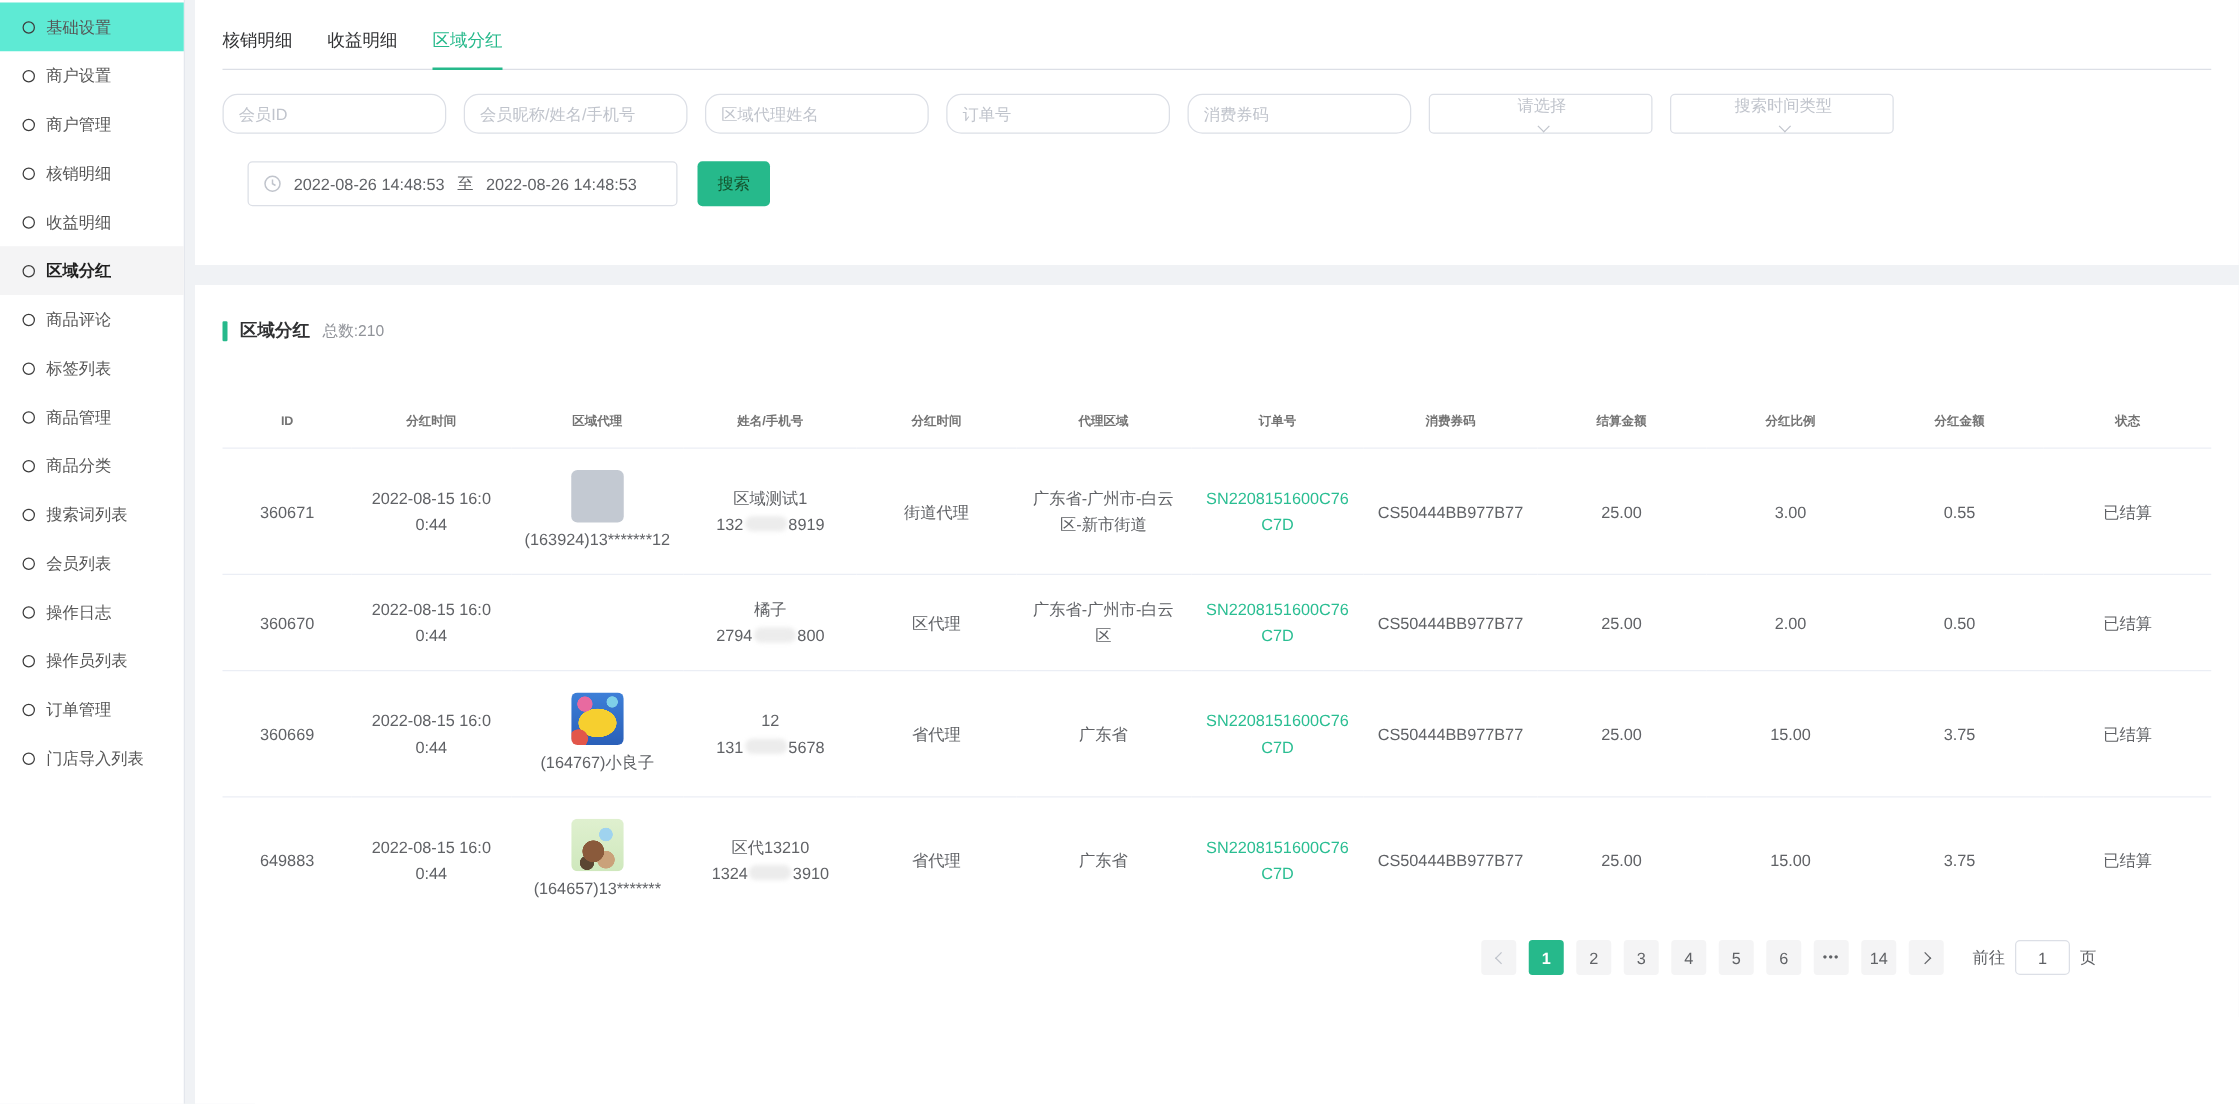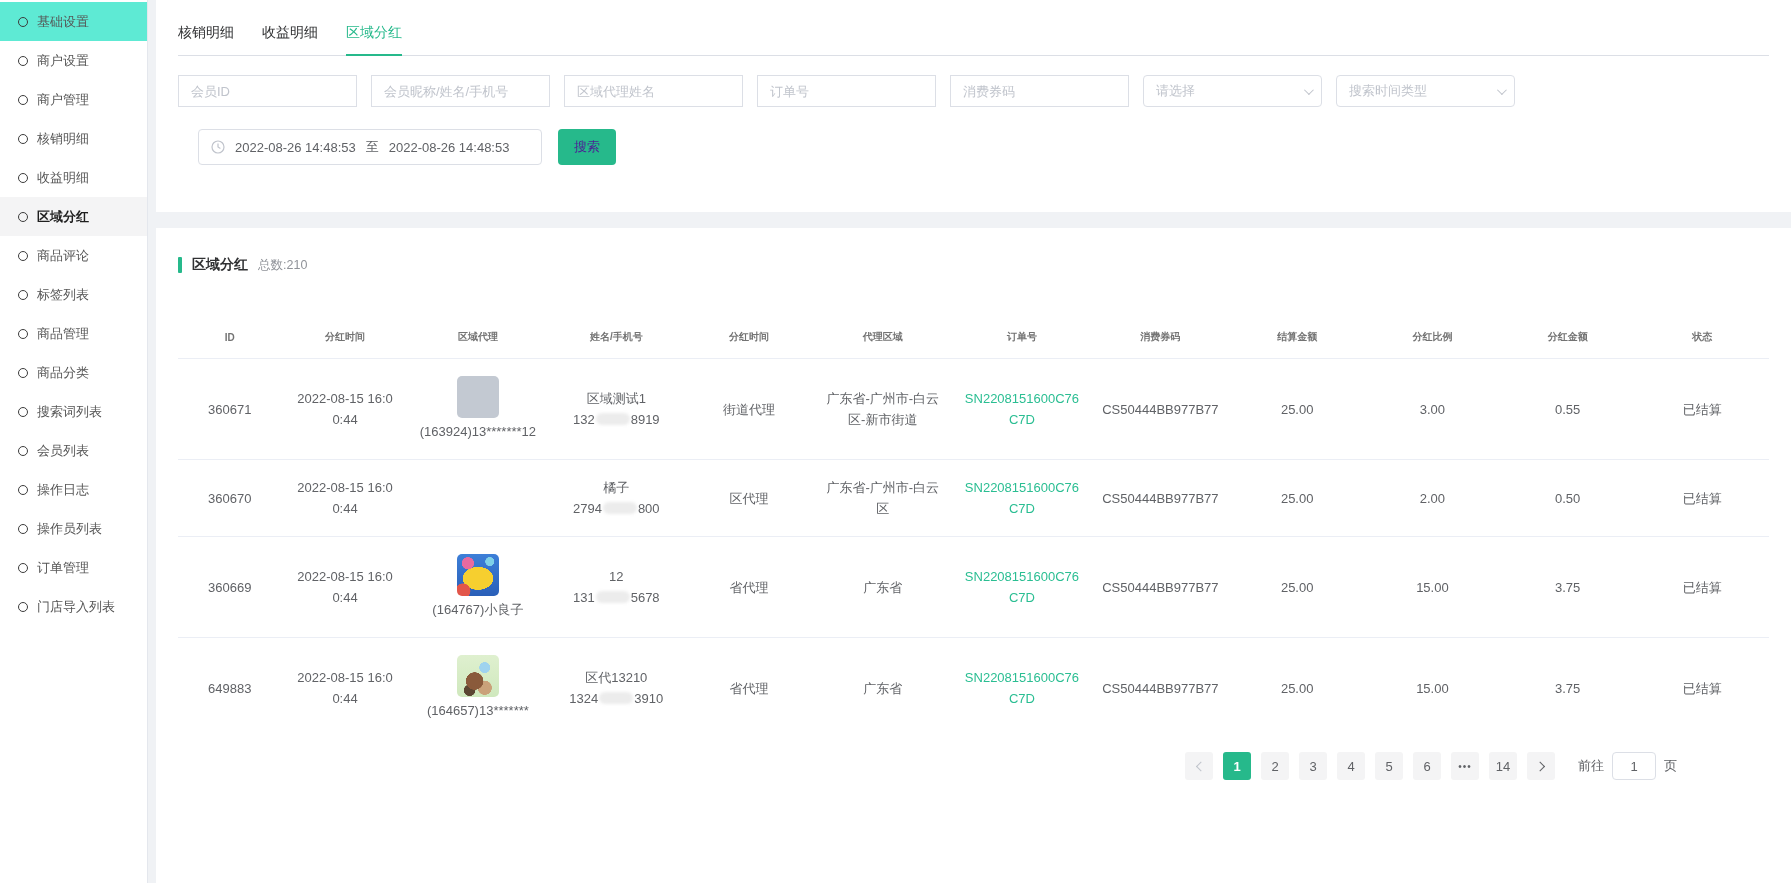--- a/index.html
+++ b/index.html
@@ -24,35 +24,35 @@
   .card-table { margin-top:16px; height:655px; padding:16px 22px 0 22px; }
 
   
   .tabbar { display:flex; gap:28px; border-bottom:1px solid #dcdfe6; padding-top:24px; }
   .tab { padding-bottom:12px; font-size:14px; font-weight:500; color:#303133;
     cursor:pointer; border-bottom:2px solid transparent; margin-bottom:-1px; }
   .tab.active { color:#26b98b; border-bottom-color:#26b98b; }
 
   
   .filter-row { display:flex; gap:14px; margin-top:19px; }
-  .f-input { width:179px; height:32px; border:1px solid #dcdfe6; border-radius:0;
+  .f-input { width:179px; height:32px; border:1px solid #dcdfe6; border-radius:12px;
     padding:0 12px; font-size:13px; color:#606266; outline:none;
     font-family:"Liberation Sans","DejaVu Sans",sans-serif; }
   .f-input::placeholder { color:#c0c4cc; }
   .f-select { width:179px; height:32px; border:1px solid #dcdfe6; border-radius:4px;
     padding:0 10px 0 12px; display:flex; align-items:center; justify-content:space-between;
-    color:#c0c4cc; cursor:pointer; background:#fff; }
+    color:#c0c4cc; cursor:pointer; background:#fff;flex-direction:column; }
   .chev-down { width:7px; height:7px; border-right:1.4px solid #c0c4cc;
     border-bottom:1.4px solid #c0c4cc; transform:rotate(45deg) translateY(-2px); }
 
   .date-row { display:flex; gap:16px; margin-top:22px; align-items:center;padding-left:20px; }
   .date-range { width:344px; height:36px; border:1px solid #dcdfe6; border-radius:4px;
     display:flex; align-items:center; gap:10px; padding:0 12px; color:#606266;
     background:#fff; cursor:pointer; }
-  .btn-search { width:58px; height:36px; background:#26b98b; color:#4c1d95; border:none;
+  .btn-search { width:58px; height:36px; background:#26b98b; color:#14532d; border:none;
     border-radius:4px; font-size:13px; cursor:pointer;
     font-family:"Liberation Sans","DejaVu Sans",sans-serif; }
 
   
   .section-head { display:flex; align-items:center; gap:10px; margin-top:12px; }
   .green-bar { width:4px; height:16px; background:#26b98b; border-radius:1px; }
   .section-title { font-size:14px; font-weight:bold; color:#303133; }
   .section-total { font-size:12.5px; color:#909399; }
 
   

